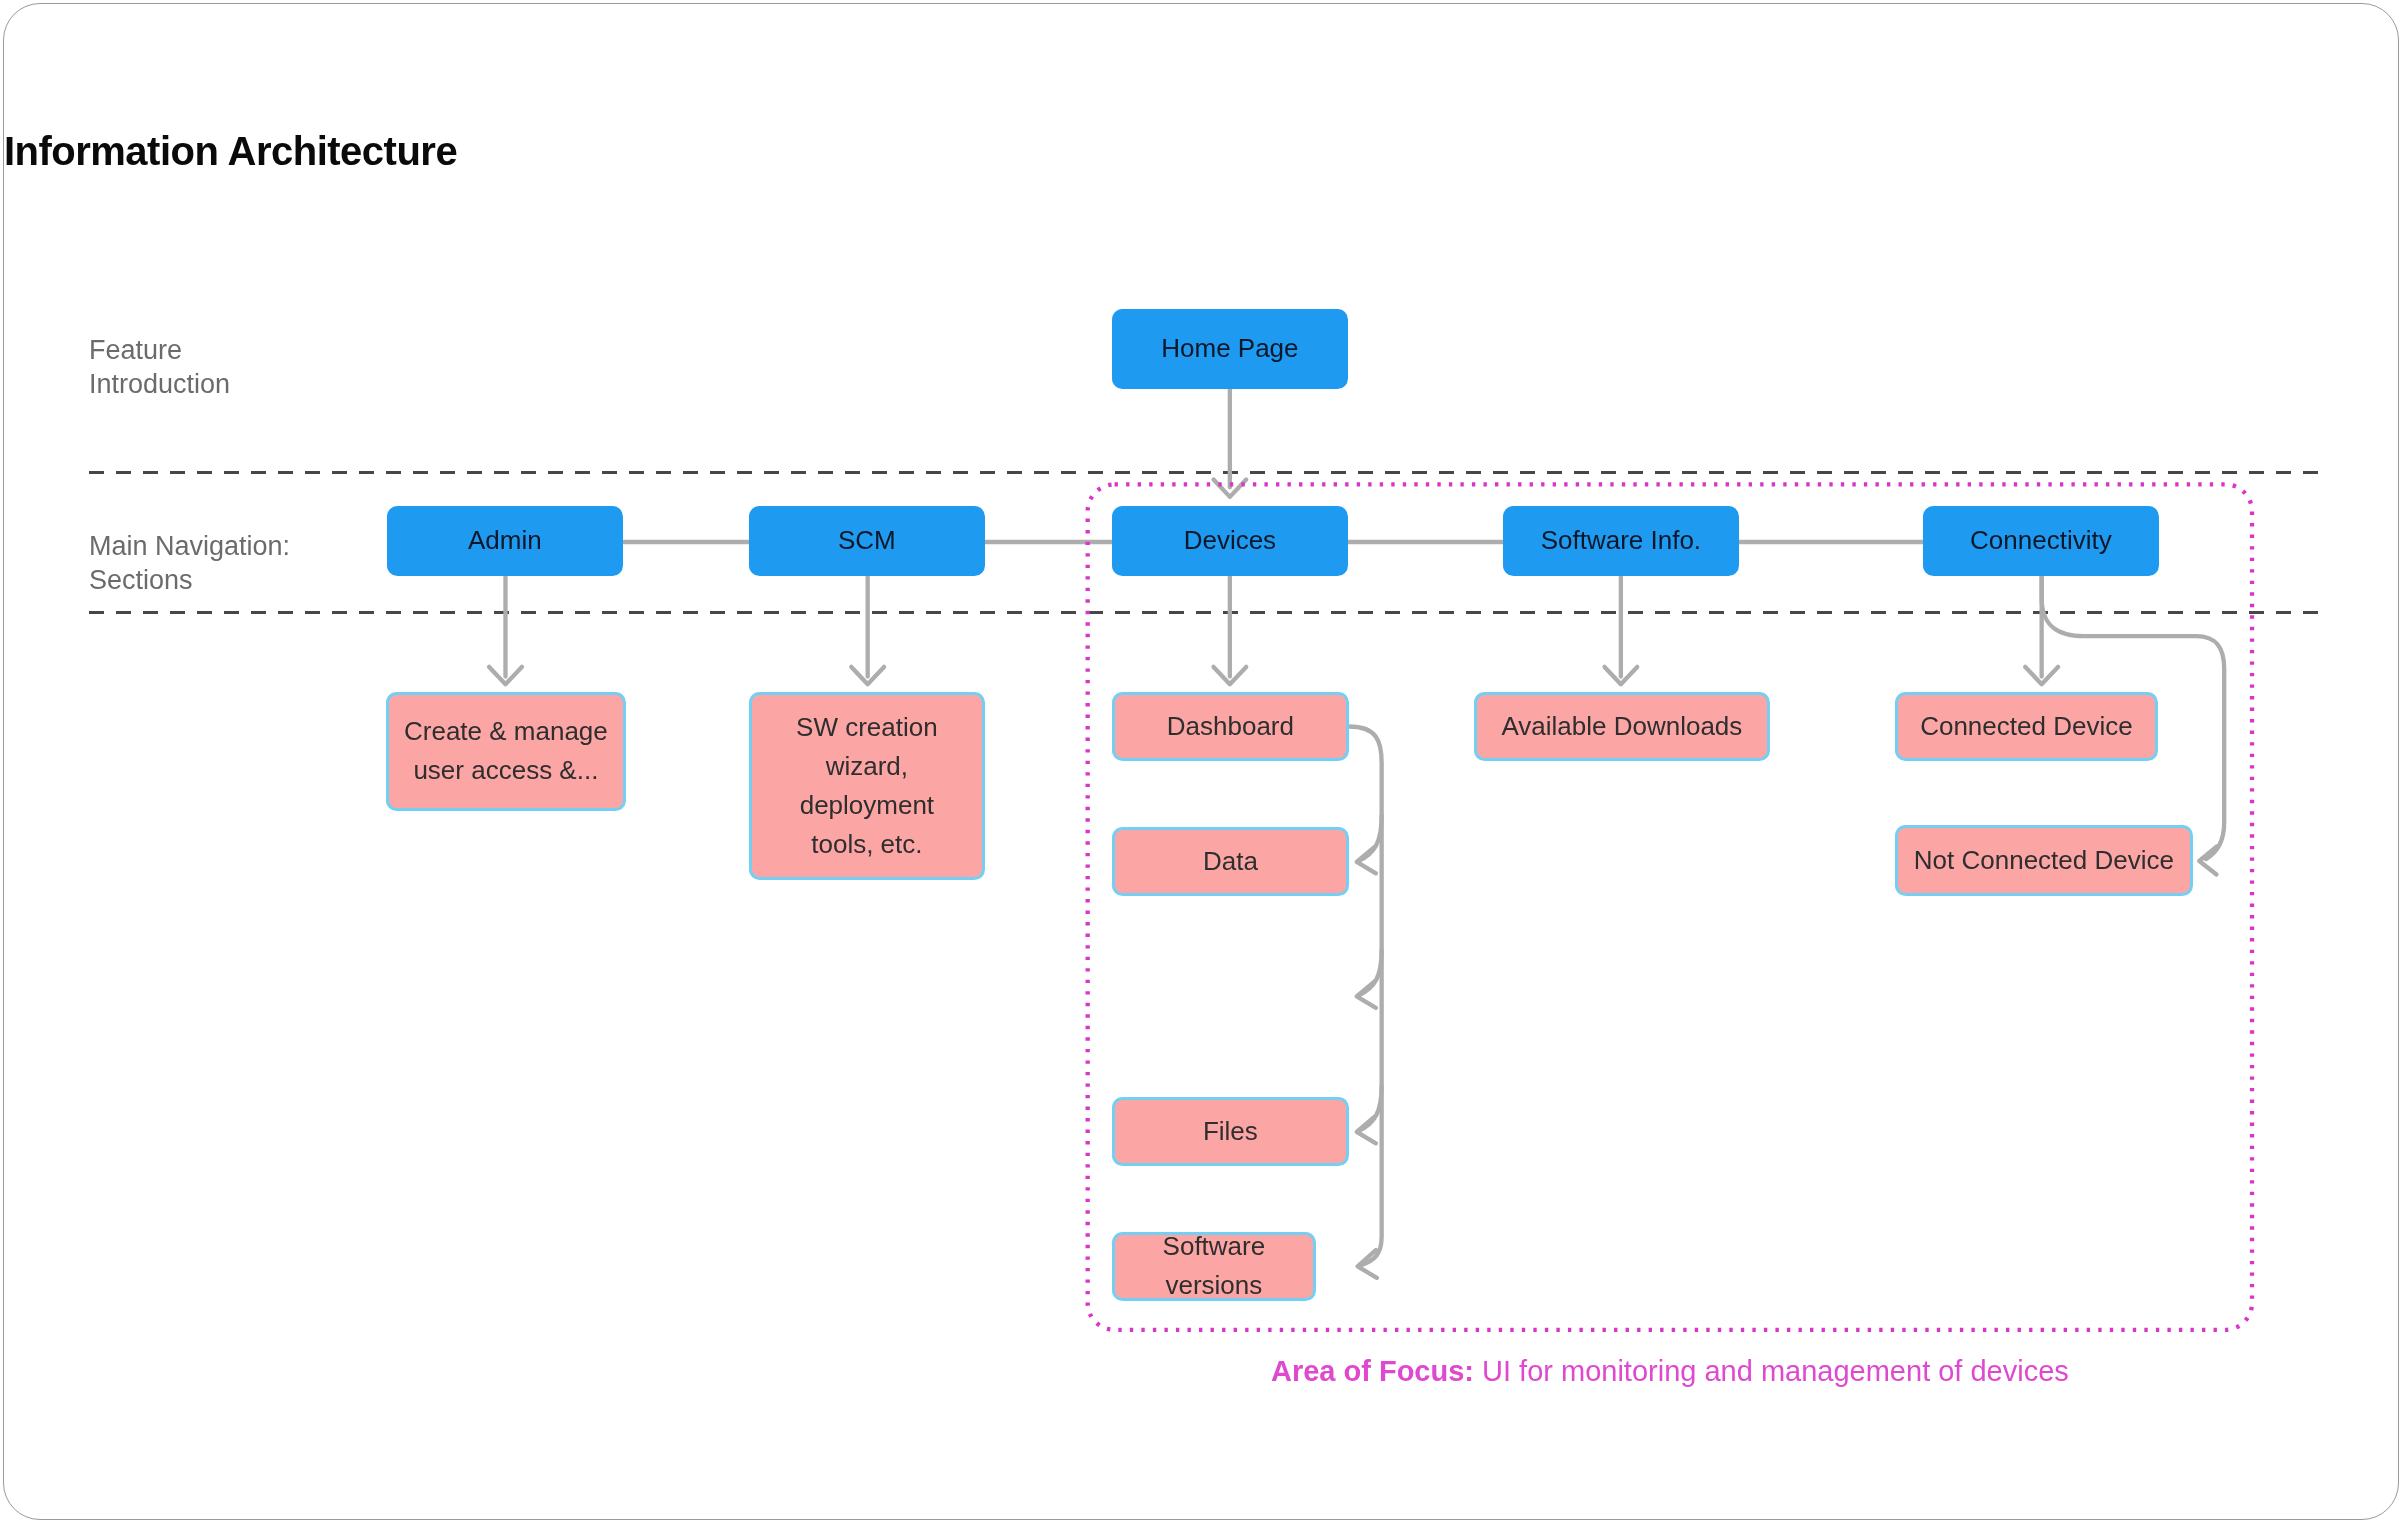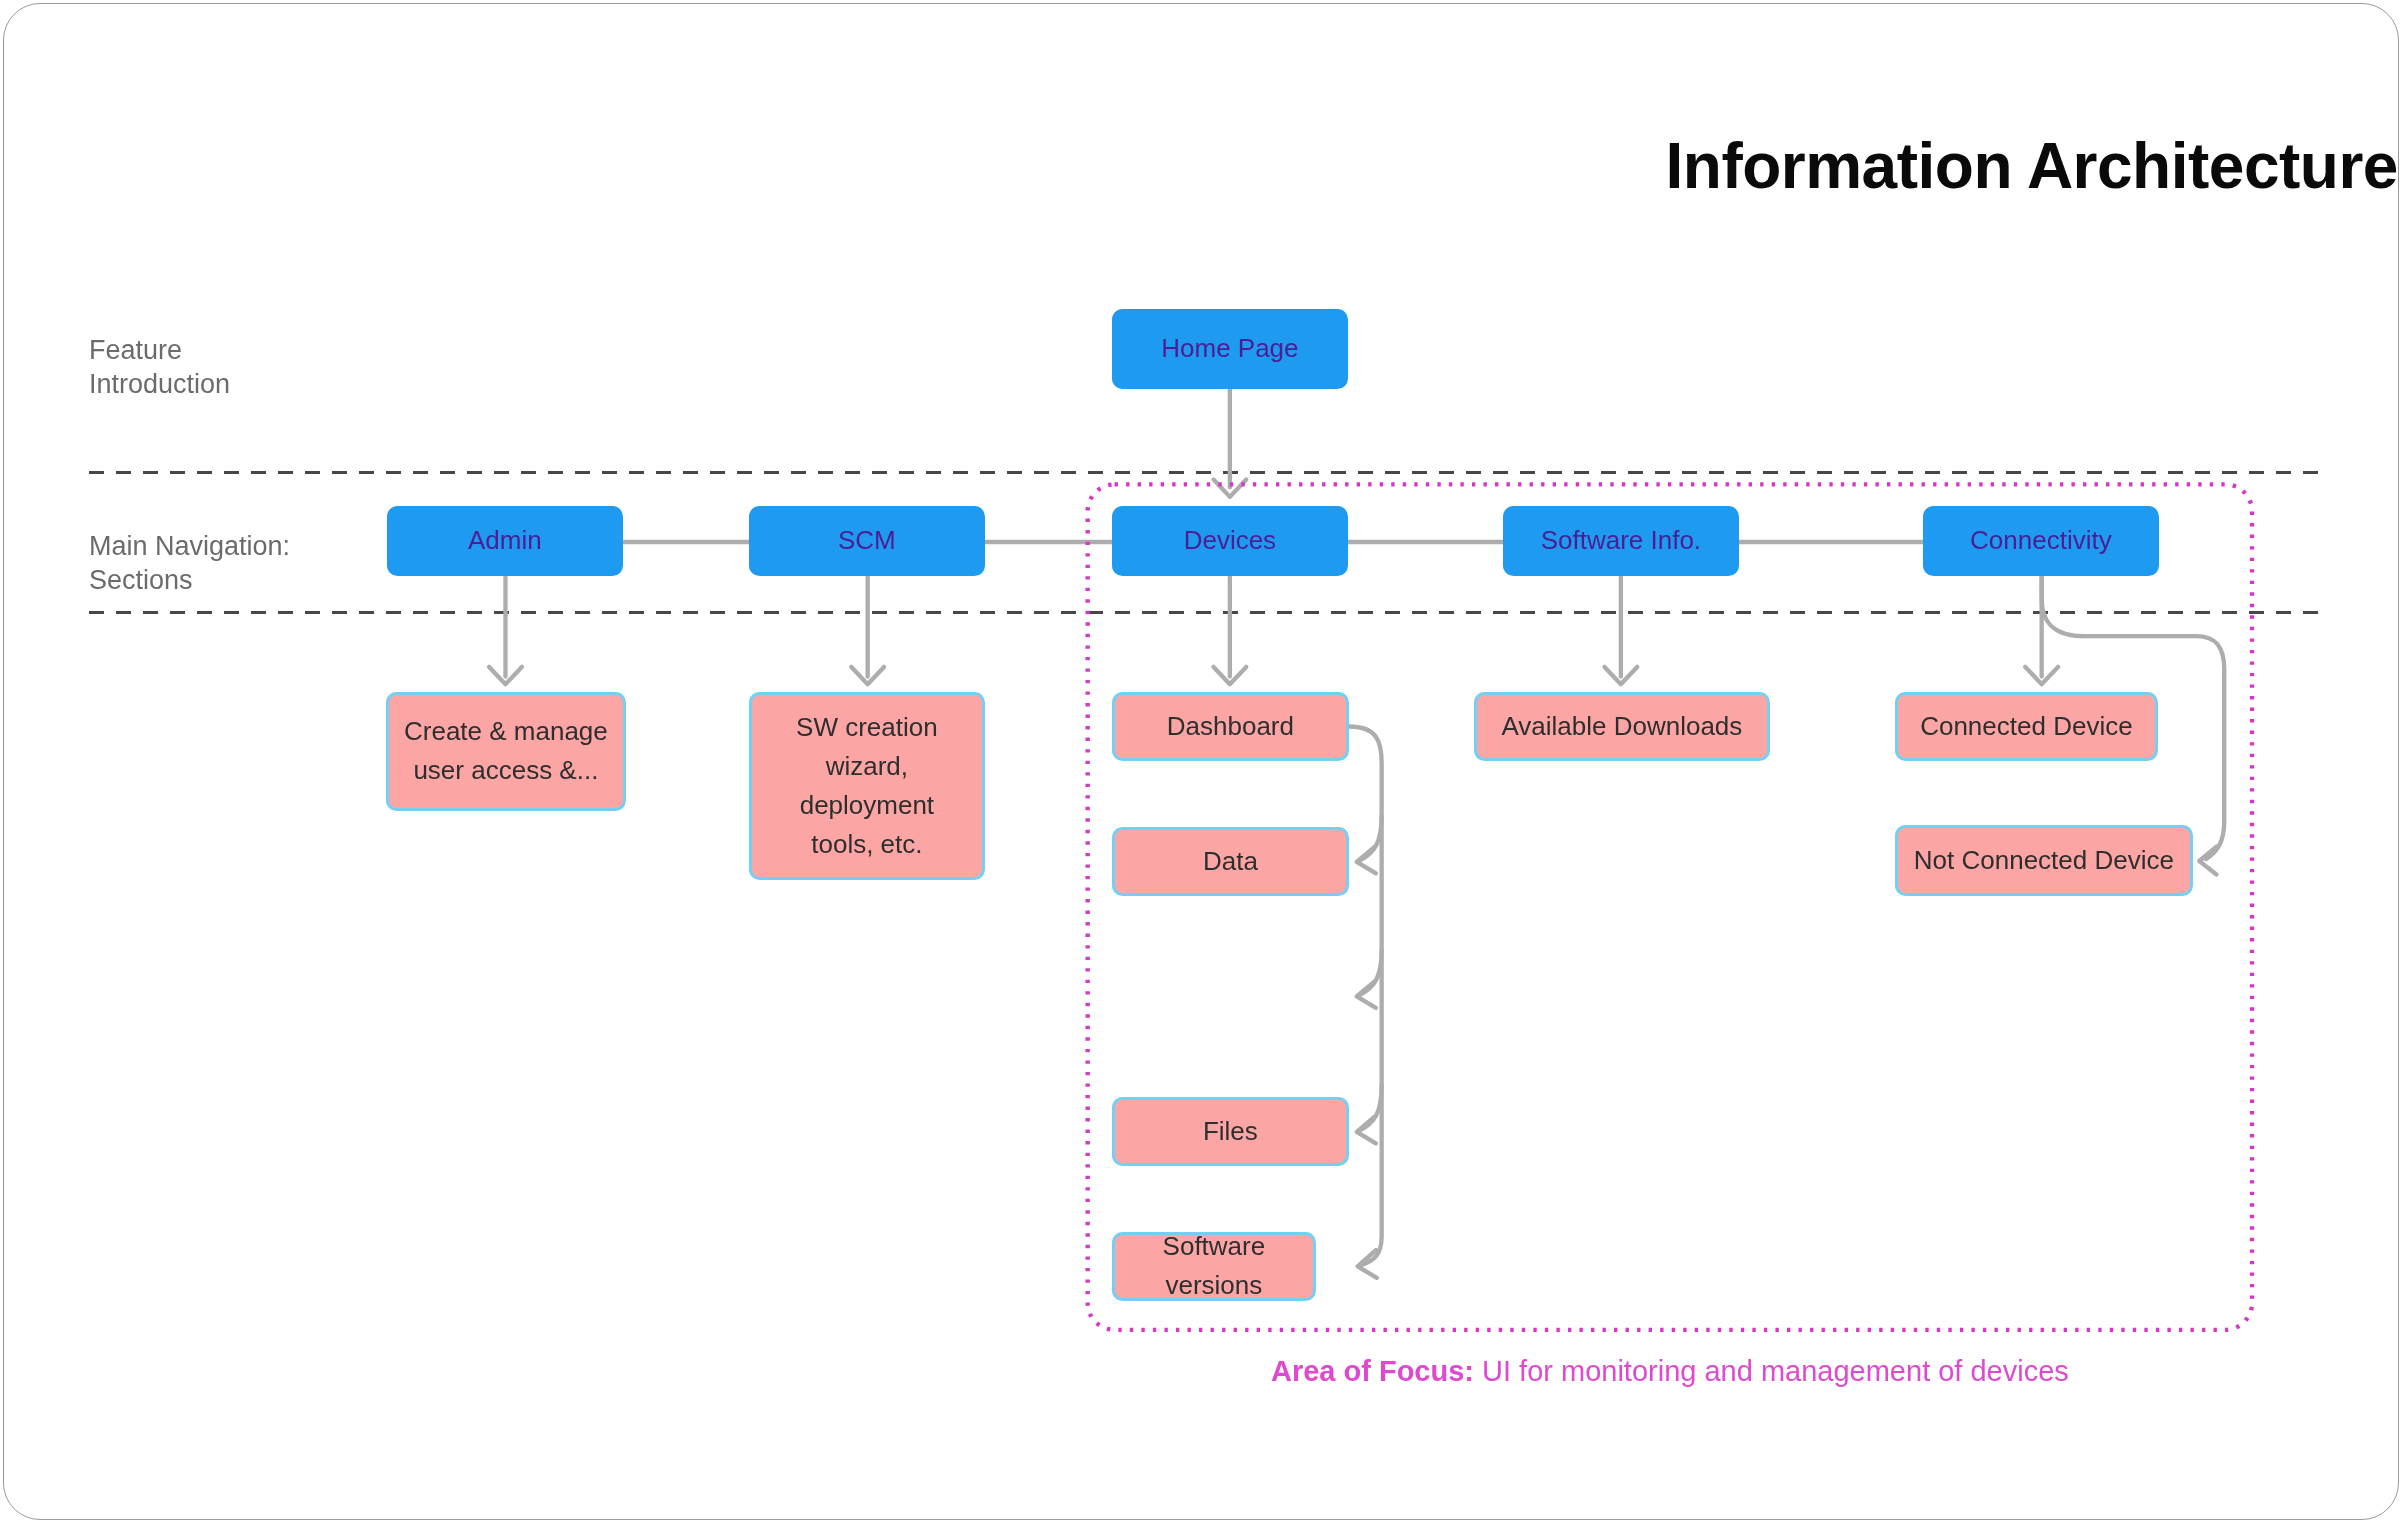--- a/index.html
+++ b/index.html
@@ -9,22 +9,22 @@
     margin:2.9px;
     background:#fff;
     border:1.9px solid #9a9a9a;
     border-radius:37px;
     box-sizing:border-box;
     overflow:hidden;
     font-family:"Liberation Sans", sans-serif;
   }
   .title{
     position:absolute;top:125px;left:0;right:0;
-    text-align:right;
-    font-size:64px;font-weight:bold;
+    text-align:left;
+    font-size:40px;font-weight:bold;
     color:#0a0a0a;letter-spacing:-0.5px;
   }
   .row-label{
     position:absolute;left:85px;
     font-size:27px;line-height:1.28;
     color:var(--label-gray,#6b6b6b);
     white-space:pre-line;
   }
   .sep{
     position:absolute;left:85px;width:2233px;height:2.9px;
@@ -34,21 +34,21 @@
     position:absolute;
     display:flex;align-items:center;justify-content:center;
     text-align:center;
     box-sizing:border-box;
     border-radius:10.6px;
     font-size:26px;
     z-index:4;
   }
   .node.blue{
     background:var(--accent-blue,#1E9BF0);
-    color:#4c1d95;
+    color:#0f172a;
     text-align:right;
   }
   .node.lightblue{
     background:#fca5a5;
     border:3.8px solid var(--node-border-blue,#74CFF4);
     color:#2e2e2e;
     line-height:1.5;
     padding:5.8px 13.4px;
   }
   .svg-layer{position:absolute;top:0;left:0;z-index:2;}

